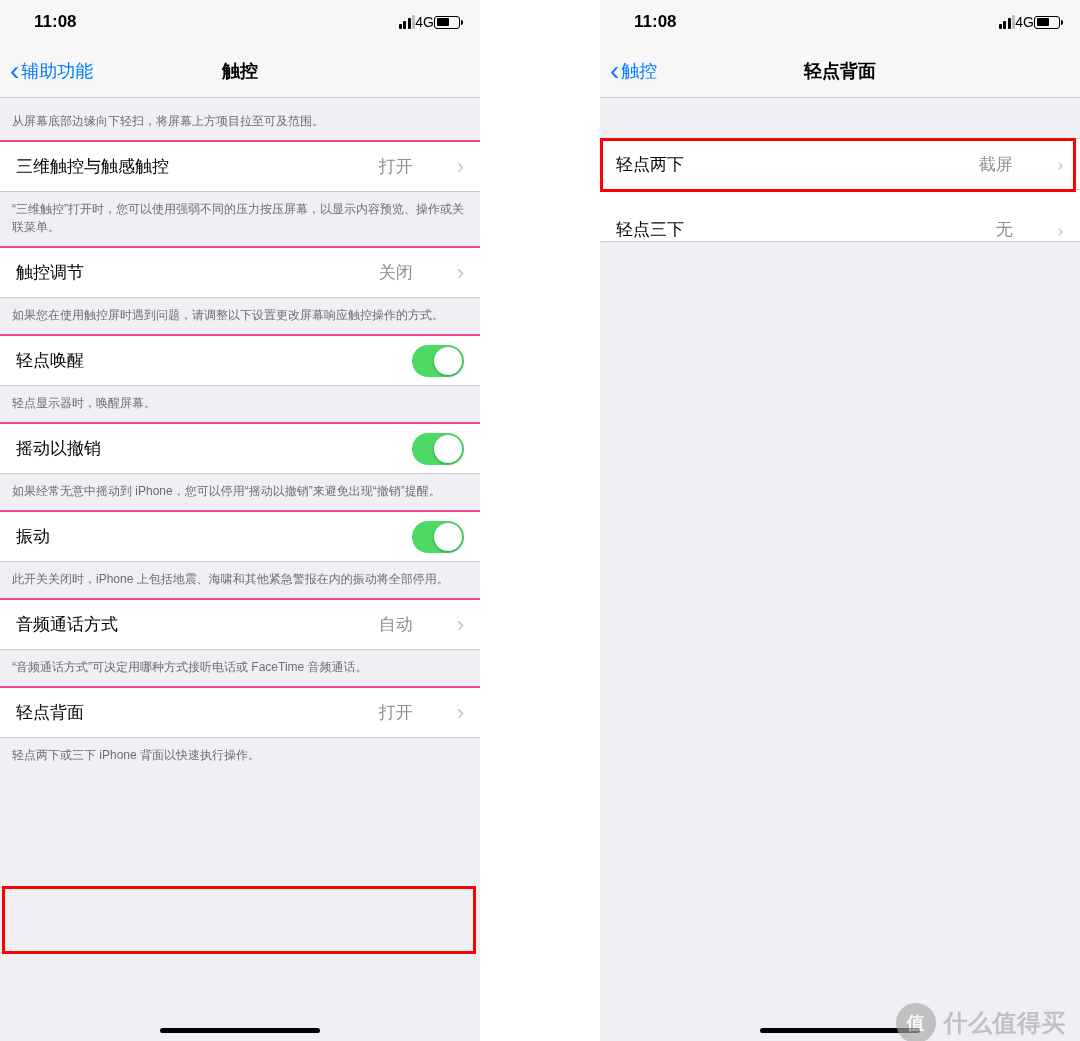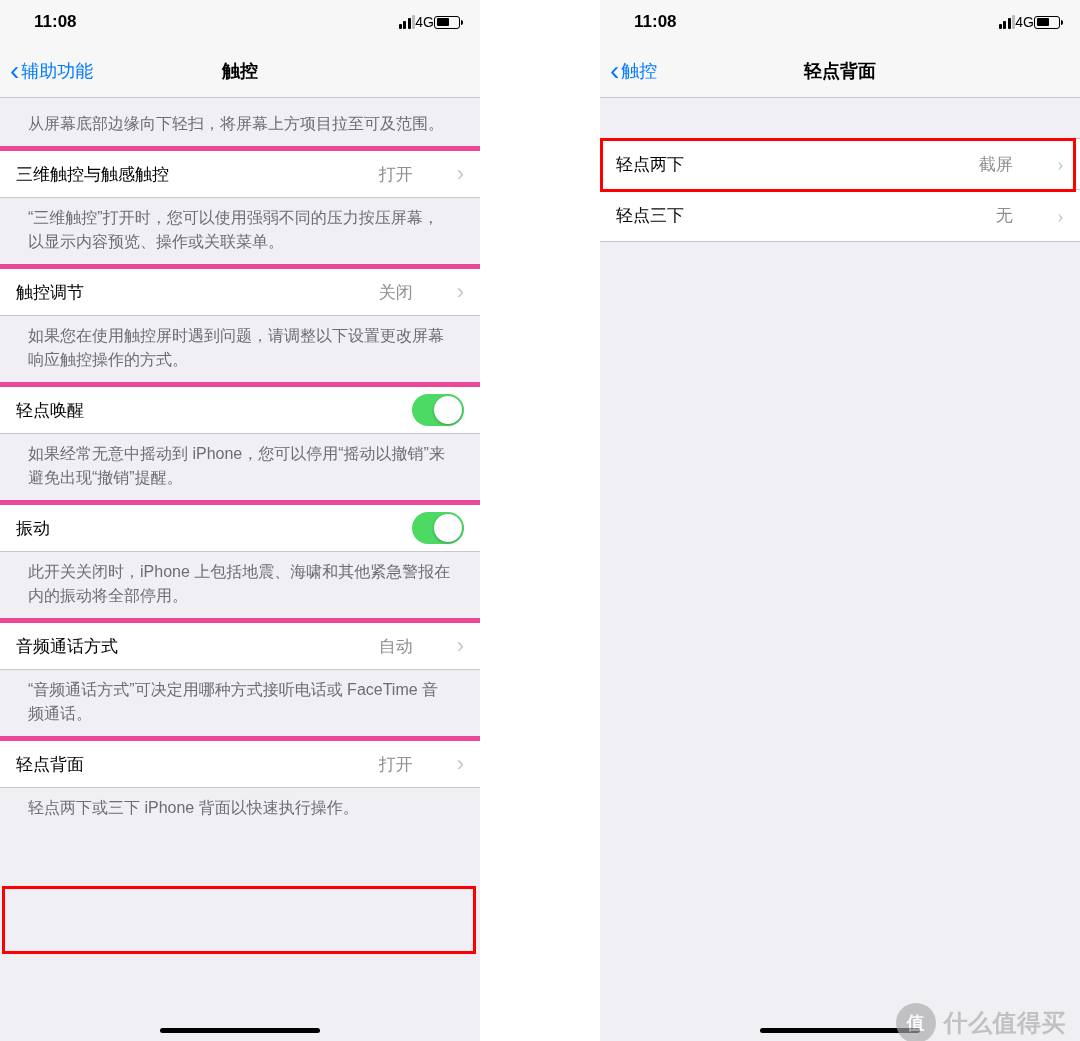--- a/index.html
+++ b/index.html
@@ -22,38 +22,38 @@
   .net-label { font-size:14px; font-weight:500; }
   .battery { width:26px; height:13px; border:1.5px solid #000; border-radius:3px; position:relative; }
   .battery::after { content:""; position:absolute; right:-4px; top:3px; width:2.5px; height:5px; background:#000; border-radius:0 2px 2px 0; }
   .battery .fill { position:absolute; left:1.5px; top:1.5px; bottom:1.5px; width:50%; background:#000; border-radius:1px; }
   
   .navbar { height:54px; border-bottom:1px solid #c8c7cc; background:#f7f7f7; display:flex; align-items:center; justify-content:center; position:relative; }
   .navbar .back { position:absolute; left:10px; display:flex; align-items:center; color:#007aff; font-size:18px; }
   .navbar .back .chev { font-size:28px; line-height:1; margin-right:2px; font-weight:300; }
   .navbar .title { font-size:18px; font-weight:600; }
   
-  .footer-caption, .caption { font-size:16px; color:#6d6d72; padding:8px 28px 10px; line-height:1.5; }
+  .footer-caption, .caption { font-size:12px; color:#6d6d72; padding:8px 12px 10px; line-height:1.5; }
   .caption.top { padding-top:14px; }
-  .row { background:#fff; border-bottom:1px solid #c8c7cc; border-top:5px solid #ec4899; padding:0 16px; height:52px; display:flex; align-items:center; justify-content:space-between; }
+  .row { background:#fff; border-bottom:1px solid #c8c7cc; border-top:2px solid #ec4899; padding:0 16px; height:52px; display:flex; align-items:center; justify-content:space-between; }
   .row + .caption { }
   .row .label { font-size:17px; color:#000; }
   .row .value { font-size:17px; color:#8e8e93; display:flex; align-items:center;gap:36px; }
   .row .chev-r { color:#c7c7cc; font-size:22px; font-weight:400; margin-left:8px; line-height:1; }
   
   .toggle { width:52px; height:32px; background:#4cd964; border-radius:16px; position:relative; }
   .toggle::after { content:""; width:28px; height:28px; background:#fff; border-radius:50%; position:absolute; top:2px; right:2px; box-shadow:0 1px 3px rgba(0,0,0,0.3); }
   
   .hl { position:absolute; border:3px solid #ff0000; pointer-events:none; }
   
   .home-ind { position:absolute; bottom:8px; left:50%; transform:translateX(-50%); width:160px; height:5px; border-radius:3px; background:#000; }
   
   .phone.right .content { padding-top:40px; }
   .phone.right .row { border-top:0.5px solid #c8c7cc; border-bottom:0.5px solid #c8c7cc;font-family:Liberation Serif, serif; }
-  .phone.right .row + .row { border-top:none; }
+  .phone.right .row + .row { border-top:none;align-items:flex-end; }
   
   .wm { position:absolute; right:14px; bottom:-2px; display:flex; align-items:center; gap:8px; opacity:0.65; }
   .wm .circ { width:40px; height:40px; border-radius:50%; background:#a9a9a9; display:flex; align-items:center; justify-content:center; color:#fff; font-weight:700; font-size:18px; }
   .wm .txt { font-size:24px; font-weight:700; color:#a9a9a9; letter-spacing:0.5px; }
 </style>
 </head>
 <body>
 
 <div class="canvas">
 
@@ -98,21 +98,26 @@
           <span>关闭</span>
           <span class="chev-r">›</span>
         </span>
     </div>
     <div class="caption">如果您在使用触控屏时遇到问题，请调整以下设置更改屏幕响应触控操作的方式。</div>
 
     <div class="row">
       <span class="label">轻点唤醒</span>
       <div class="toggle"></div>
     </div>
+    <div class="caption">轻点显示器时，唤醒屏幕。</div>
 
+    <div class="row">
+      <span class="label">摇动以撤销</span>
+      <div class="toggle"></div>
+    </div>
     <div class="caption">如果经常无意中摇动到 iPhone，您可以停用“摇动以撤销”来避免出现“撤销”提醒。</div>
 
     <div class="row">
       <span class="label">振动</span>
       <div class="toggle"></div>
     </div>
     <div class="caption">此开关关闭时，iPhone 上包括地震、海啸和其他紧急警报在内的振动将全部停用。</div>
 
     <div class="row">
       <span class="label">音频通话方式</span>

